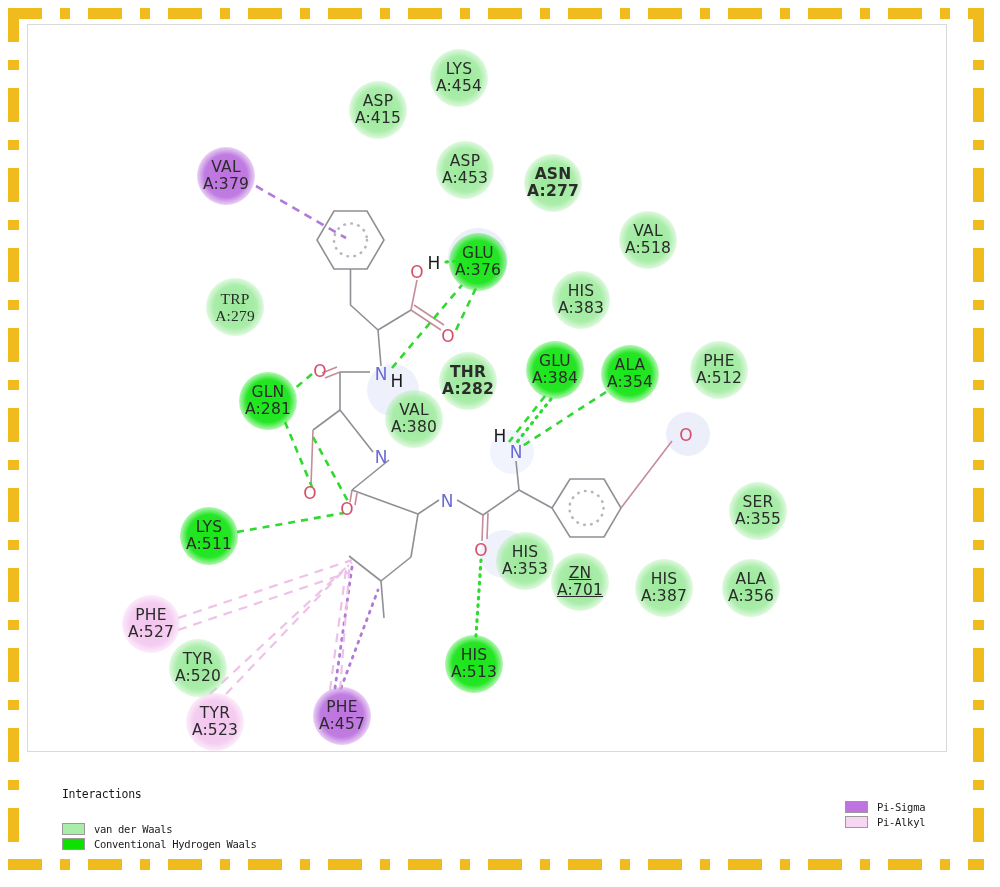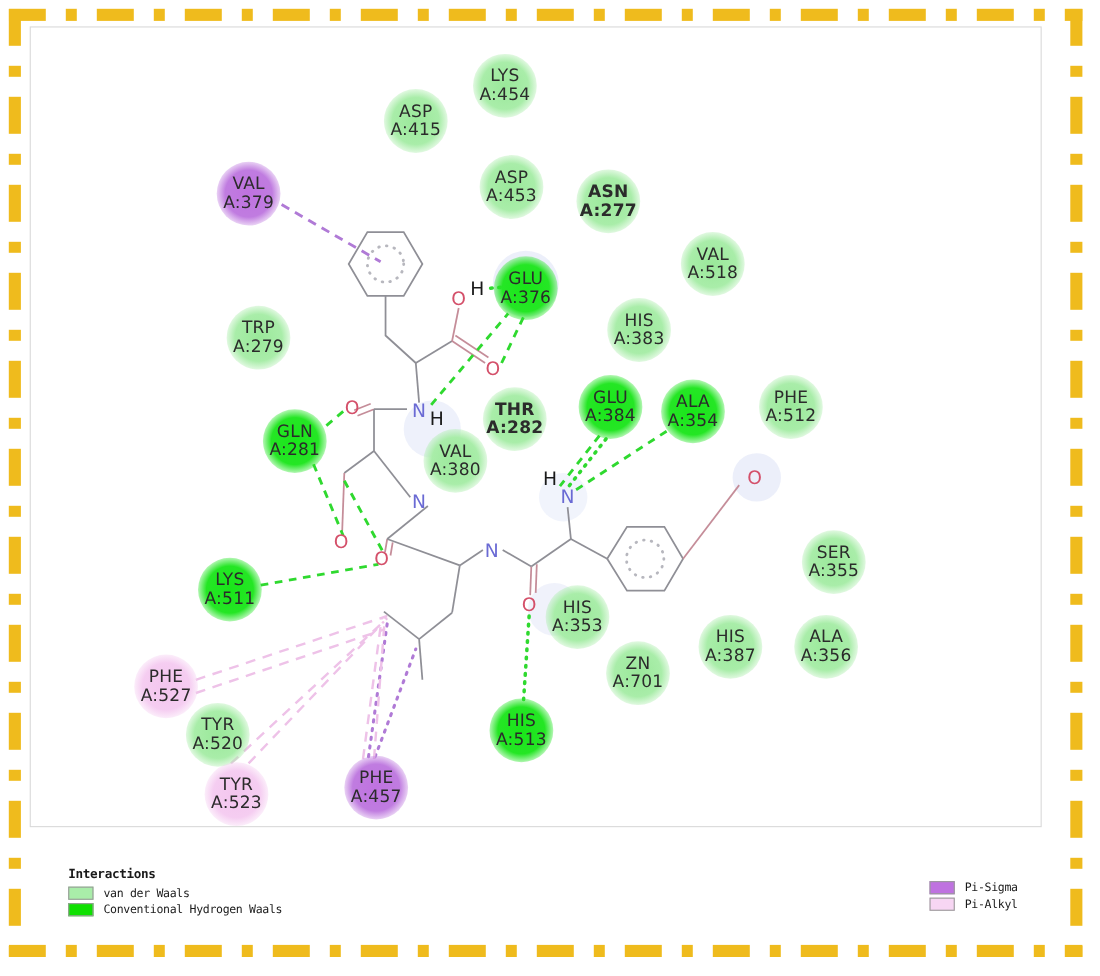--- a/index.html
+++ b/index.html
@@ -50,21 +50,21 @@
   .res span{display:block;}
   .res .l2{margin-top:1px;}
   .res.vdw        {background:radial-gradient(circle,#9ae89a 0%,#a9eda9 52%,rgba(169,237,169,.30) 72%,rgba(169,237,169,0) 80%);}
   .res.hbond      {background:radial-gradient(circle,#19e619 0%,#25e625 52%,rgba(37,230,37,.30) 72%,rgba(37,230,37,0) 80%);}
   .res.pisigma    {background:radial-gradient(circle,#bf72e0 0%,#c07ce0 52%,rgba(192,124,224,.30) 72%,rgba(192,124,224,0) 80%);}
   .res.pialkyl    {background:radial-gradient(circle,#f3c5ee 0%,#f5cdf1 52%,rgba(245,205,241,.30) 72%,rgba(245,205,241,0) 80%);}
 
   
   #legend-left{position:absolute;left:62px;top:787px;font-family:"DejaVu Sans Mono",monospace;}
   #legend-right{position:absolute;left:845px;top:801px;font-family:"DejaVu Sans Mono",monospace;text-align:right;}
-  #legend-left .title{font-size:11.5px;font-weight:bold;color:#1a1a1a;margin-bottom:5px;letter-spacing:-.3px;}
+  #legend-left .title{font-size:11.5px;font-weight:normal;color:#1a1a1a;margin-bottom:22px;letter-spacing:-.3px;}
   .lg-row{display:flex;align-items:center;margin-bottom:3px;}
   .sw{width:23px;height:12px;border:1px solid #9a9a9a;margin-right:9px;box-sizing:border-box;}
   .lg-row .lbl{font-size:10.5px;color:#1a1a1a;letter-spacing:-.3px;}
   .sw.vdw{background:#a9eda9;}
   .sw.hbond{background:#0ee000;}
   .sw.pisigma{background:#bf72e0;}
   .sw.pialkyl{background:#f7d6f3;}
 
   
   .atom{position:absolute;transform:translate(-50%,-50%);font-size:17px;font-family:"DejaVu Sans",sans-serif;}
@@ -246,21 +246,21 @@
       <span class="l2">A:518</span>
     </div>
     <div class="res hbond" style="left: 478px; top: 262px;">
       <span>GLU</span>
       <span class="l2">A:376</span>
     </div>
     <div class="res vdw" style="left: 581px; top: 300px;">
       <span>HIS</span>
       <span class="l2">A:383</span>
     </div>
-    <div class="res vdw" style="left: 235px; top: 307px;">
+    <div class="res vdw" style="left: 235px; top: 307px; font-family: Liberation Serif, serif;">
       <span>TRP</span>
       <span class="l2">A:279</span>
     </div>
     <div class="res hbond" style="left: 555px; top: 370px;">
       <span>GLU</span>
       <span class="l2">A:384</span>
     </div>
     <div class="res hbond" style="left: 630px; top: 374px;">
       <span>ALA</span>
       <span class="l2">A:354</span>
@@ -286,21 +286,21 @@
       <span class="l2">A:355</span>
     </div>
     <div class="res hbond" style="left: 209px; top: 536px;">
       <span>LYS</span>
       <span class="l2">A:511</span>
     </div>
     <div class="res vdw" style="left: 525px; top: 561px;">
       <span>HIS</span>
       <span class="l2">A:353</span>
     </div>
-    <div class="res vdw" style="left: 580px; top: 612px;">
+    <div class="res vdw" style="left: 580px; top: 582px; text-decoration: underline;">
       <span>ZN</span>
       <span class="l2">A:701</span>
     </div>
     <div class="res vdw" style="left: 664px; top: 588px;">
       <span>HIS</span>
       <span class="l2">A:387</span>
     </div>
     <div class="res vdw" style="left: 751px; top: 588px;">
       <span>ALA</span>
       <span class="l2">A:356</span>

